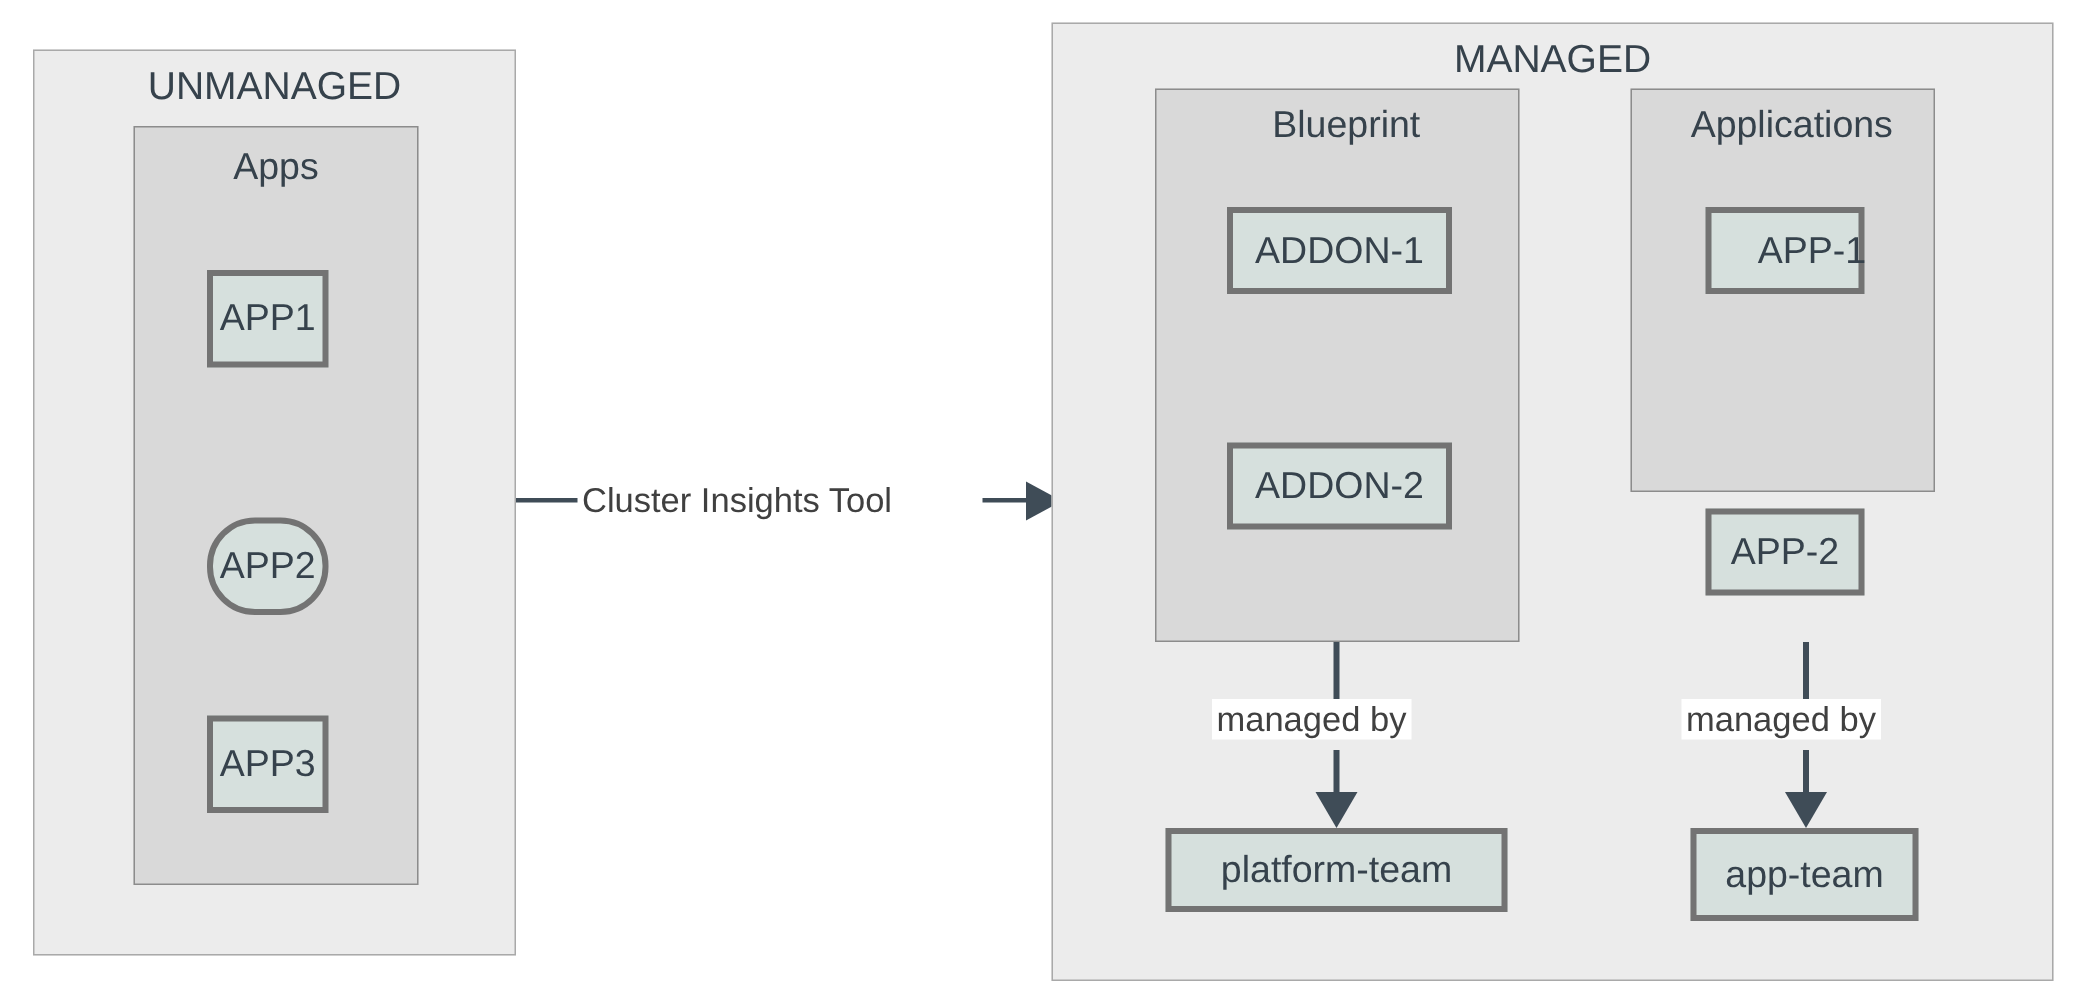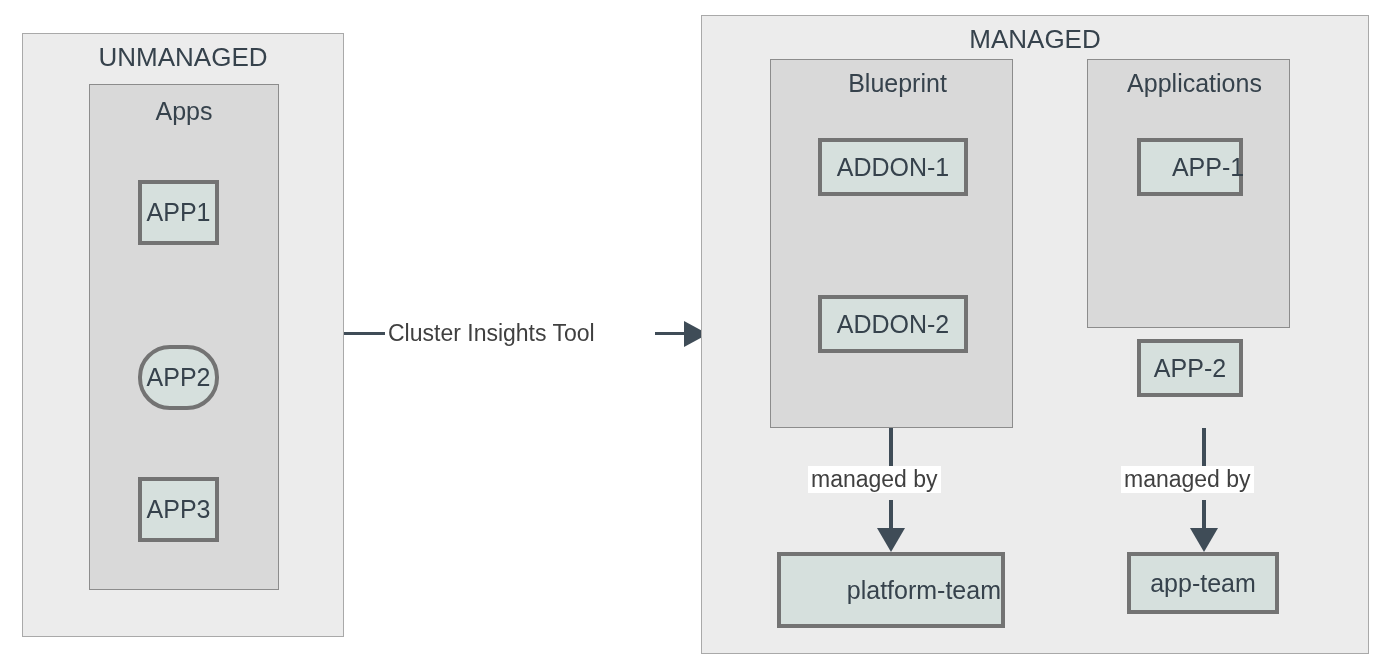--- a/index.html
+++ b/index.html
@@ -107,21 +107,21 @@
   #blueprint-group    { left: 68px; top: 43px; width: 243px; height: 369px; }
   #applications-group { left: 385px; top: 43px; width: 203px; height: 269px; }
 
   .panel-title   { font-size: 26px; top: 8px; }
   .group-title   { font-size: 25px; top: 9px; margin-left: 12px; }
   .sub-title     { font-size: 25px; top: 12px; }
 
   .app-leaf   { width: 81px;  height: 65px;  font-size: 25px; left: 48px; }
   .addon-leaf { width: 150px; height: 58px;  font-size: 25px; left: 47px; }
   .appx-leaf  { width: 106px; height: 58px;  font-size: 25px; left: 49px; }
-  .team-leaf  { width: 228px; height: 76px;  font-size: 25px; justify-content: flex-end; }
+  .team-leaf  { width: 228px; height: 56px;  font-size: 25px; }
   .team-leaf-sm { width: 152px; height: 62px; font-size: 25px; }
 
   .edge-label-text { font-size: 23px; }
 </style>
 </head>
 <body>
 
 <div class="stage">
 
   <div class="group-box" id="unmanaged-panel">

